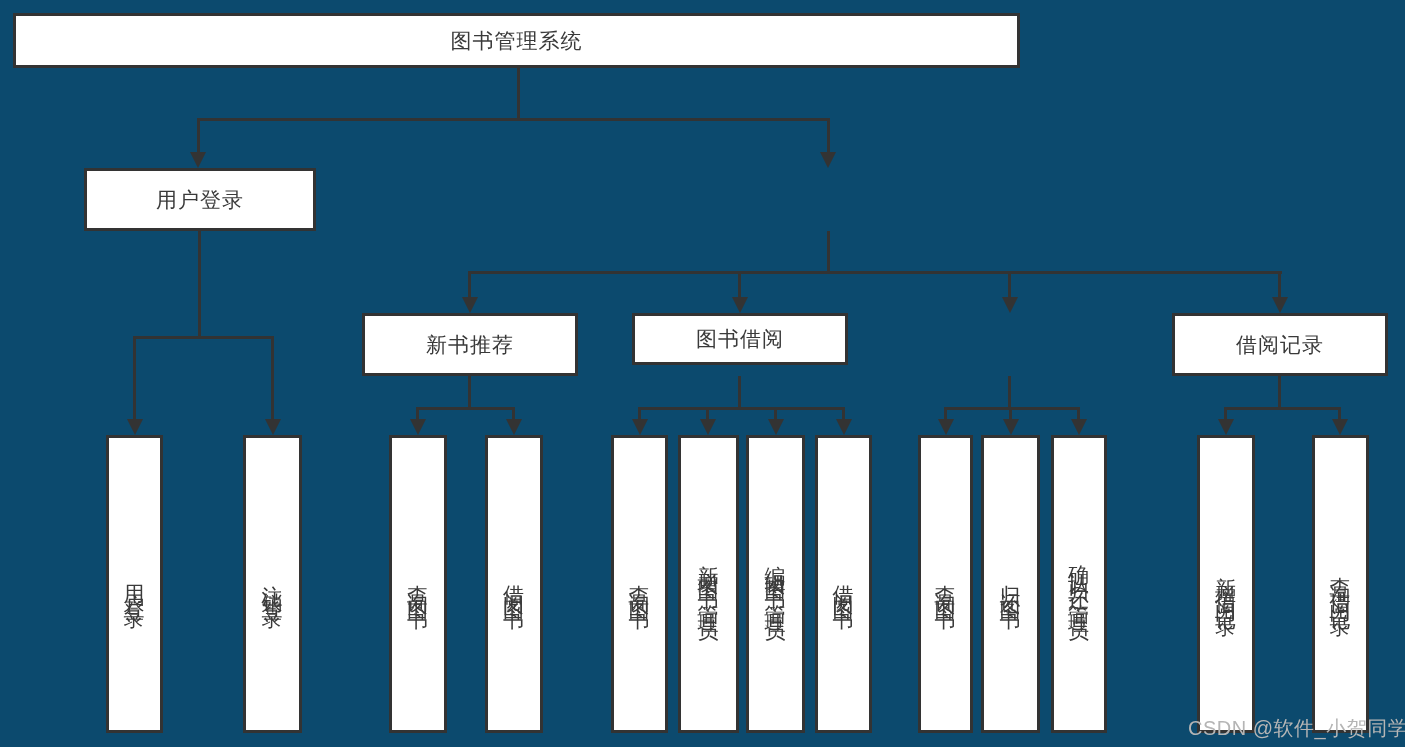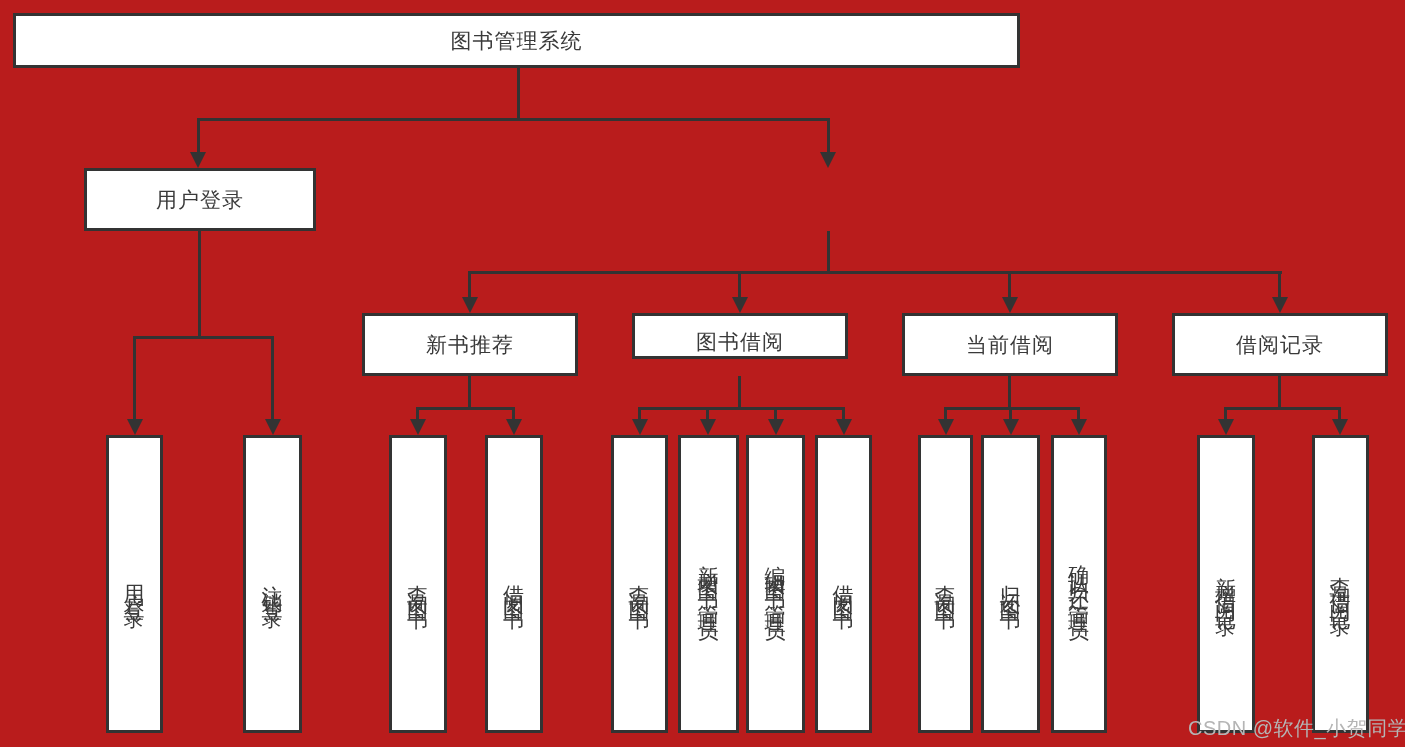--- a/index.html
+++ b/index.html
@@ -3,21 +3,21 @@
 <meta charset="utf-8">
 <style>
   * { margin: 0; padding: 0; box-sizing: border-box; }
   html, body { background: #ffffff; }
   body { font-family: "Liberation Sans", "DejaVu Sans", sans-serif; }
 
   #stage {
     position: relative;
     width: 1405px;
     height: 747px;
-    background: #b91c1c;
+    background: #0c4a6e;
     overflow: hidden;
   }
 
   
   .hbox {
     position: absolute;
     background: #ffffff;
     border: 3px solid #333333;
     display: flex;
     align-items: center;
@@ -108,25 +108,22 @@
   <div class="vline" style="left:738px; top:271px; height:26px;"></div>
   <div class="arrow" style="left:732px; top:297px;"></div>
   <div class="vline" style="left:1008px; top:271px; height:26px;"></div>
   <div class="arrow" style="left:1002px; top:297px;"></div>
   <div class="vline" style="left:1278px; top:271px; height:26px;"></div>
   <div class="arrow" style="left:1272px; top:297px;"></div>
 
   <div class="hbox" style="left:362px; top:313px; width:216px; height:63px;">
     <span>新书推荐</span>
   </div>
-  <div class="hbox" style="left:632px; top:313px; width:216px; height:46px;align-items:flex-end;">
+  <div class="hbox" style="left:632px; top:313px; width:216px; height:52px;">
     <span>图书借阅</span>
-  </div>
-  <div class="hbox" style="left:902px; top:313px; width:216px; height:63px;">
-    <span>当前借阅</span>
   </div>
   <div class="hbox" style="left:1172px; top:313px; width:216px; height:63px;">
     <span>借阅记录</span>
   </div>
 
   <div class="vline" style="left:468px; top:376px; height:31px;"></div>
   <div class="hline" style="left:416px; top:407px; width:99px;"></div>
   <div class="vline" style="left:416px; top:407px; height:12px;"></div>
   <div class="arrow" style="left:410px; top:419px;"></div>
   <div class="vline" style="left:512px; top:407px; height:12px;"></div>

